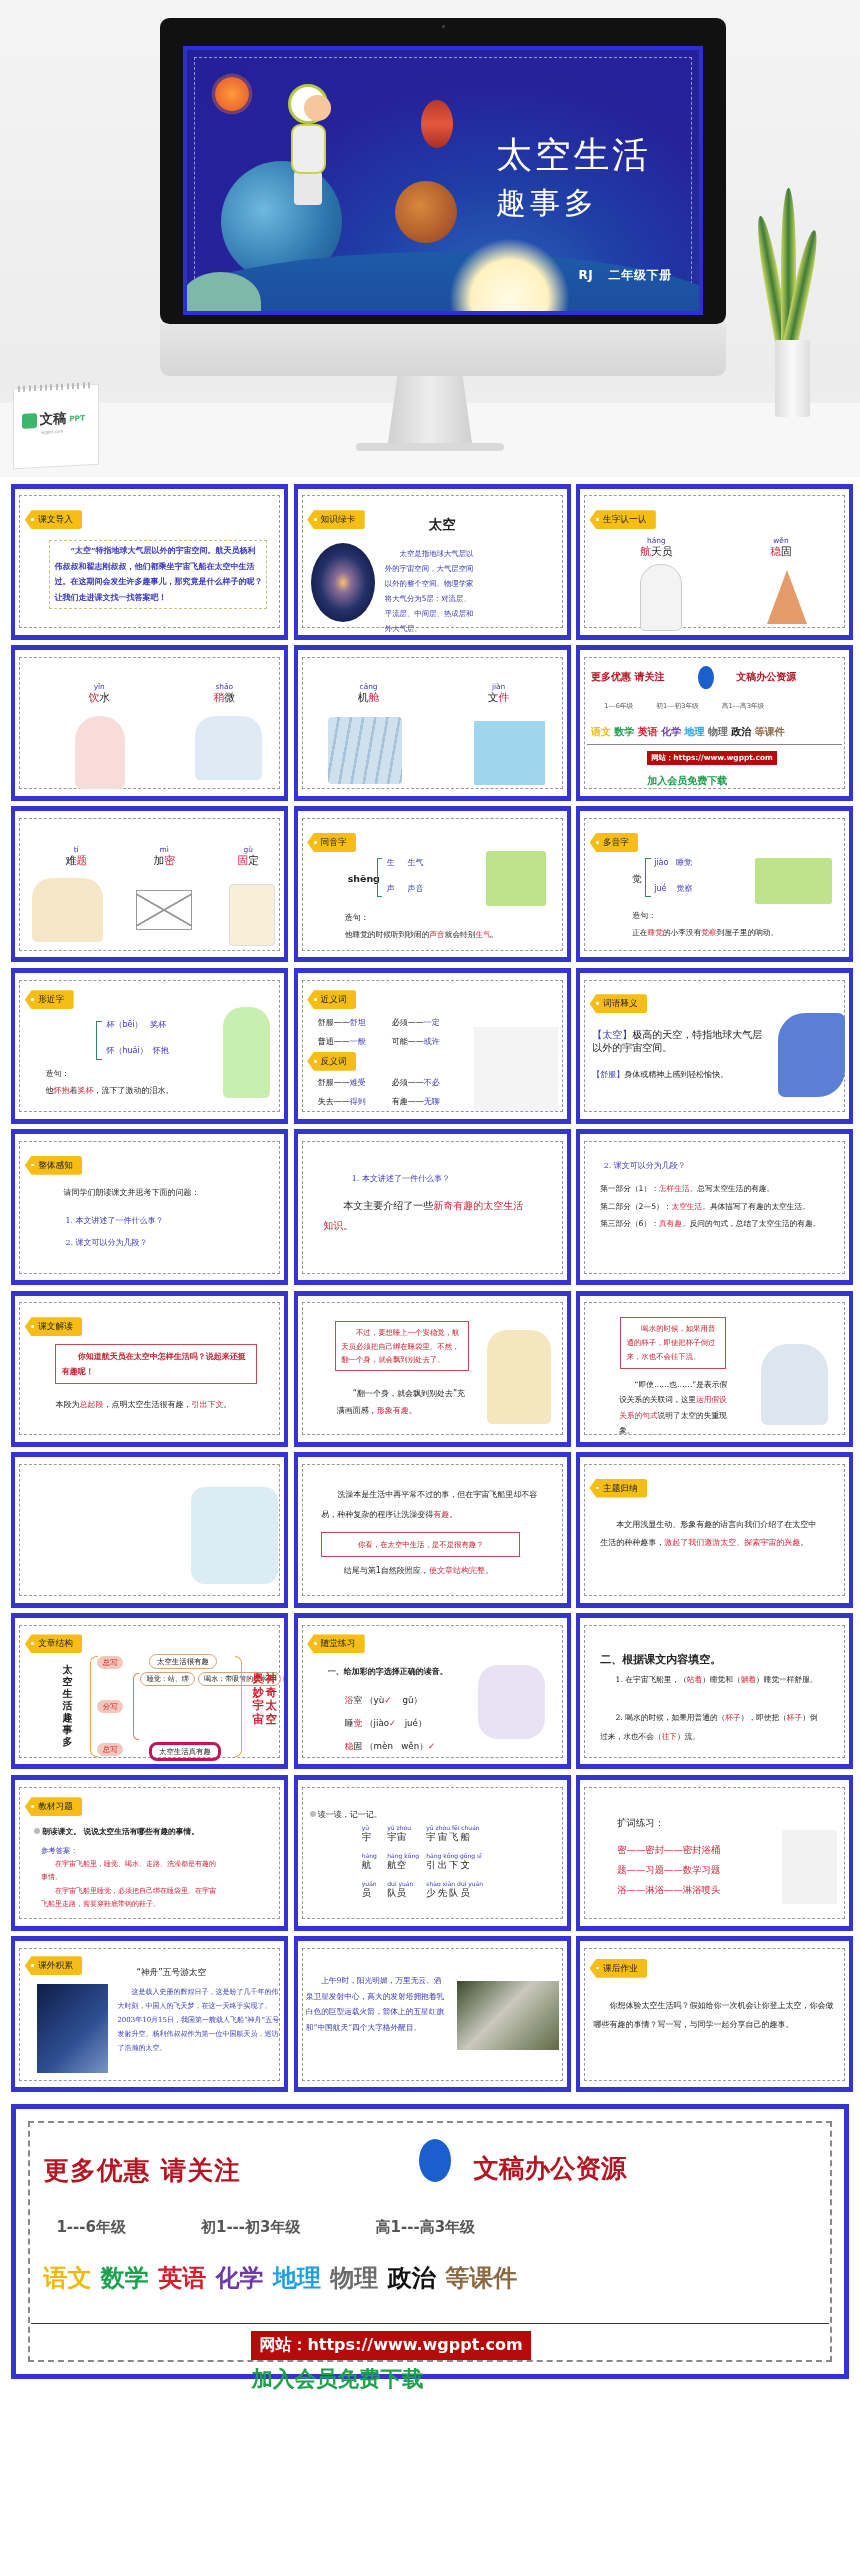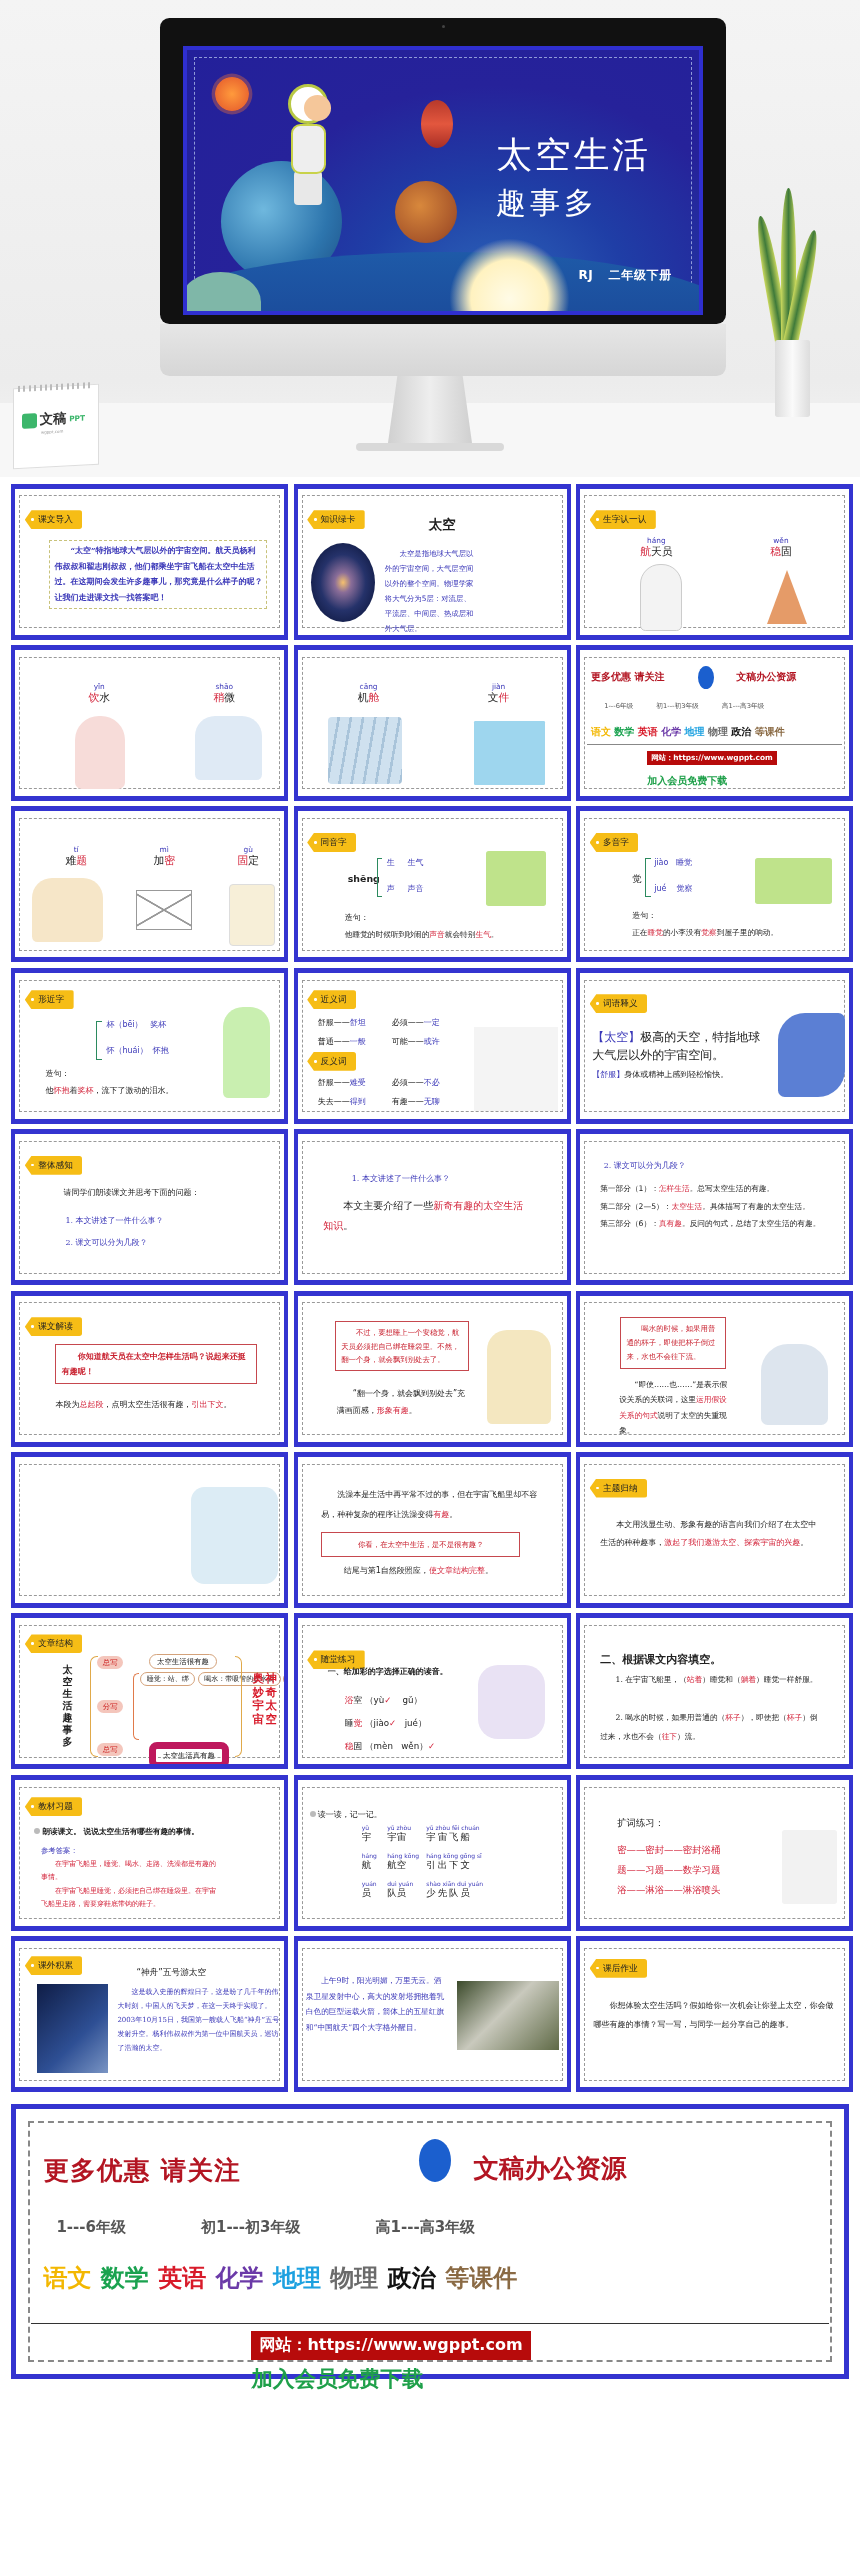--- a/index.html
+++ b/index.html
@@ -277,21 +277,21 @@
       <span><span>必须</span>——<span class="blue">不必</span></span>
       <span><span>失去</span>——<span class="blue">得到</span></span>
       <span><span>有趣</span>——<span class="blue">无聊</span></span>
     </div>
     <div class="pic" style="left:176px;top:54px;width:84px;height:84px;background:#f4f4f4;border-radius:0"></div>
   </div>
 
   <div class="slide">
     <div class="frame"></div>
     <div class="tag">词语释义</div>
-    <div class="p serif" style="left:12px;top:55px;width:178px;line-height:18px;font-size:12px"><span class="blue">【太空】</span><span>极高的天空，特指地球大气层以外的宇宙空间。</span></div>
+    <div class="p serif" style="left:12px;top:55px;width:178px;line-height:13px;font-size:10px"><span class="blue">【太空】</span><span>极高的天空，特指地球大气层以外的宇宙空间。</span></div>
     <div class="p serif" style="left:12px;top:94px;width:178px;font-size:8px"><span class="blue">【舒服】</span><span>身体或精神上感到轻松愉快。</span></div>
     <div class="pic" style="left:198px;top:40px;width:67px;height:84px;background:#5b7fd4;border-radius:27px 6.7px 27px 6.7px"></div>
   </div>
 
   <div class="slide">
     <div class="frame"></div>
     <div class="tag">整体感知</div>
     <div class="p" style="left:48px;top:51px">请同学们朗读课文并思考下面的问题：</div>
     <div class="p serif blue" style="left:50px;top:79px">1. 本文讲述了一件什么事？</div>
     <div class="p serif blue" style="left:50px;top:101px">2. 课文可以分为几段？</div>
@@ -361,29 +361,29 @@
     <div style="position:absolute;left:134px;top:36px;padding:1.3px 6.7px;border:1px solid #d4a27a;border-radius:8px;font-size:7.4px">太空生活很有趣</div>
     <div style="position:absolute;left:82px;top:82px;padding:1.3px 5.4px;border-radius:8px;background:#f4c6bc;color:#c22;font-size:7.4px">分写</div>
     <div style="position:absolute;left:118px;top:55px;width:5.4px;height:67px;border:1px solid #e07a4a;border-right:0;border-radius:5.4px 0 0 5.4px"></div>
     <div style="position:absolute;left:125px;top:54px;display:flex;flex-direction:row;gap:2.7px;font-size:7px">
       <span style="padding:0.7px 5.4px;border:1px solid #d4a27a;border-radius:8px;width:max-content">睡觉：站、绑</span>
       <span style="padding:0.7px 5.4px;border:1px solid #d4a27a;border-radius:8px;width:max-content">喝水：带吸管的饮水袋</span>
       <span style="padding:0.7px 5.4px;border:1px solid #d4a27a;border-radius:8px;width:max-content">走路：鞋底带钩</span>
       <span style="padding:0.7px 5.4px;border:1px solid #d4a27a;border-radius:8px;width:max-content">洗澡：用特殊的淋浴器</span>
     </div>
     <div style="position:absolute;left:82px;top:125px;padding:1.3px 5.4px;border-radius:8px;background:#f4c6bc;color:#c22;font-size:7.4px">总写</div>
-    <div style="position:absolute;left:134px;top:124px;padding:1.3px 6.7px;border:7px solid #be185d;border-radius:8px;font-size:7.4px">太空生活真有趣</div>
+    <div style="position:absolute;left:134px;top:124px;padding:1.3px 6.7px;border:3px solid #be185d;border-radius:8px;font-size:7.4px">太空生活真有趣</div>
     <div style="position:absolute;left:220px;top:38px;width:6.7px;height:101px;border:1.3px solid #e0a94a;border-left:0;border-radius:0 6.7px 6.7px 0"></div>
     <div style="position:absolute;left:250px;top:54px;width:12px;font-size:11.4px;line-height:13.4px;color:#d81b2a;font-weight:bold">神奇太空</div>
     <div style="position:absolute;left:237px;top:54px;width:12px;font-size:11.4px;line-height:13.4px;color:#d81b2a;font-weight:bold">奥妙宇宙</div>
   </div>
 
   <div class="slide">
     <div class="frame"></div>
-    <div class="tag" style="top:32px">随堂练习</div>
+    <div class="tag" style="top:16px">随堂练习</div>
     <div class="p" style="left:30px;top:46px;font-weight:bold">一、给加彩的字选择正确的读音。</div>
     <div class="p" style="left:47px;top:71px;line-height:23px;font-size:8.7px">
       <div><span class="red">浴</span><span>室</span> <span>（yù</span><span class="red">✓</span>&nbsp;&nbsp;&nbsp;&nbsp;<span>gǔ）</span></div>
       <div><span>睡</span><span class="red">觉</span> <span>（jiào</span><span class="red">✓</span>&nbsp;&nbsp;&nbsp;<span>jué）</span></div>
       <div><span class="red">稳</span><span>固</span> <span>（mèn</span>&nbsp;&nbsp;&nbsp;<span>wěn）</span><span class="red">✓</span></div>
     </div>
     <div class="pic" style="left:180px;top:47px;width:67px;height:74px;background:#e9e2f4;border-radius:20px"></div>
   </div>
 
   <div class="slide">

